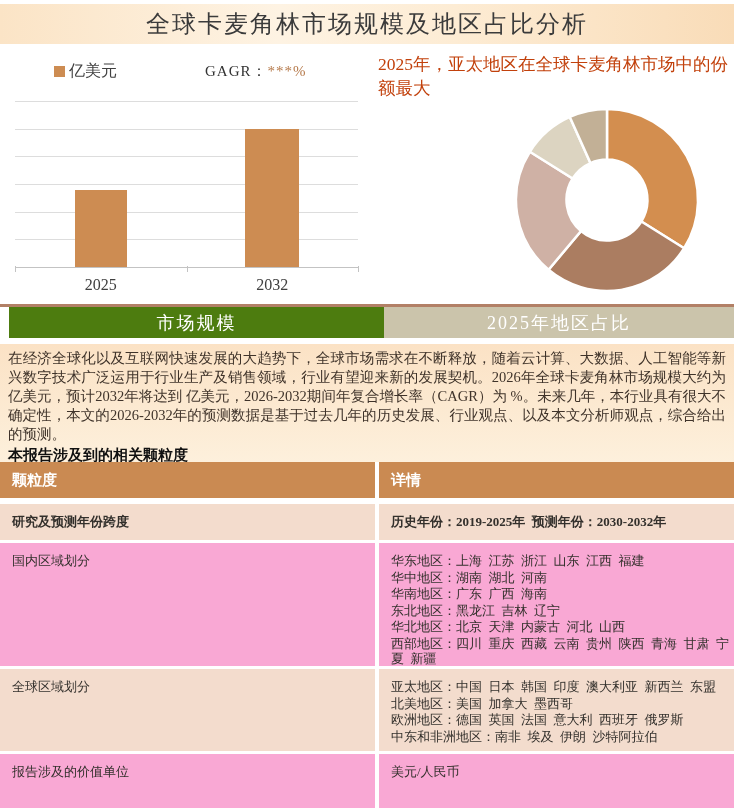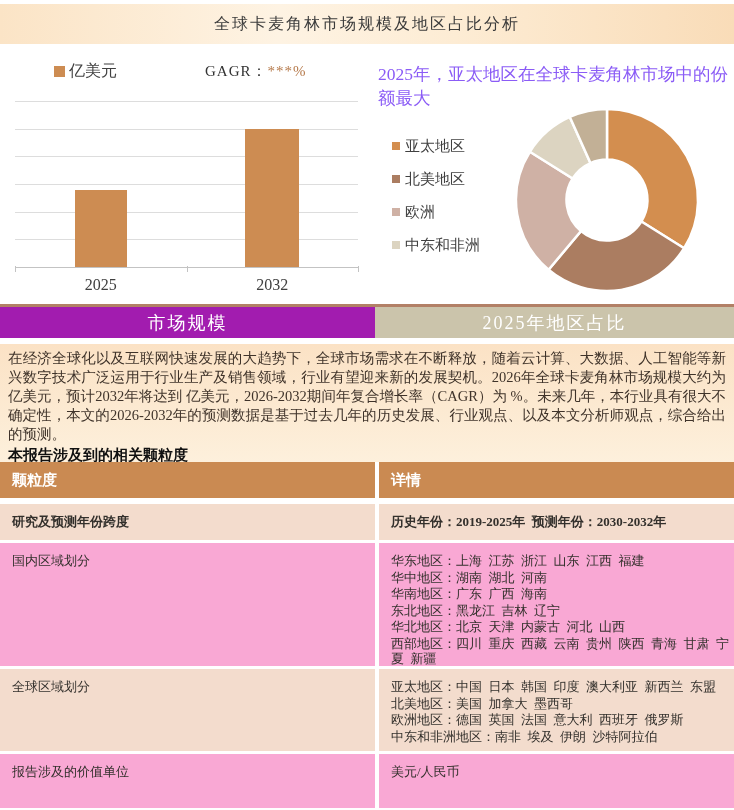--- a/index.html
+++ b/index.html
@@ -7,48 +7,48 @@
     position:relative; width:734px; height:810px; overflow:hidden;
     background:#ffffff;
     font-family:"Liberation Serif","DejaVu Serif",serif;
     color:#3c3c3c;
   }
   
   .banner {
     position:absolute; top:4px; left:0; width:734px; height:40px;
     background:linear-gradient(to right,#fbe4c6,#fef3e3 38%,#fdecd4 62%,#f9dcb8);
     display:flex; align-items:center; justify-content:center;
-    font-size:16px; letter-spacing:2px; color:#3b3b3b;
+    font-size:24px; letter-spacing:2px; color:#3b3b3b;
   }
   
   .bar-area { position:absolute; left:0; top:50px; width:370px; height:254px; }
   .unit-legend { position:absolute; left:54px; top:11px; display:flex; align-items:center; font-size:16px; color:#404040; }
   .unit-swatch { width:11px; height:11px; margin-right:4px; }
   .cagr { position:absolute; left:205px; top:12px; font-size:15px; letter-spacing:1px; color:#333; }
   .cagr-value { color:#b5794a; }
   .plot { position:absolute; left:15px; top:51px; width:343px; height:166px; }
   .gridline { position:absolute; left:0; right:0; height:1px; background:#dddddd; }
   .x-axis { position:absolute; left:0; right:0; bottom:-1px; height:1px; background:#c3c3c3; }
   .tick { position:absolute; top:165px; width:1px; height:6px; background:#c3c3c3; }
   .bar { position:absolute; bottom:0; }
   .x-label { position:absolute; top:226px; width:100px; text-align:center; font-size:16px; color:#404040; }
   
   .donut-area { position:absolute; left:370px; top:50px; width:364px; height:254px; }
-  .donut-title { position:absolute; left:8px; top:12px; width:352px; font-size:17.5px; line-height:24px; color:#8b5cf6; }
+  .donut-title { position:absolute; left:8px; top:2px; width:352px; font-size:17.5px; line-height:24px; color:#c2410c; }
   .donut-legend { position:absolute; left:22px; top:87px; width:92px; }
   .legend-item { display:flex; margin-bottom:14px; font-size:15px; line-height:19px; color:#404040; }
   .legend-swatch { flex:0 0 8px; width:8px; height:8px; margin:5px 5px 0 0; }
   .donut-svg { position:absolute; left:144px; top:57px; }
   
   .tabbar {
     position:absolute; left:0; top:304px; width:734px; height:34px;
     display:flex; border-top:3px solid #b28066; box-sizing:border-box;
   }
   .tab { display:flex; align-items:center; justify-content:center; font-size:18px; letter-spacing:2px; color:#ffffff; }
-  .tab-left  { width:375px; background:#a21caf; }
+  .tab-left  { width:375px; background:#4d7c0f;margin-left:9px; }
   .tab-right { flex:1; background:#cbc4ab; }
   
   .intro-box {
     position:absolute; left:0; top:344px; width:734px; height:118px; box-sizing:border-box;
     padding:5px 8px 0 8px; overflow:hidden;
     background:linear-gradient(#fbe2c5,#fdf0dc);
   }
   .intro-text { font-size:14.5px; line-height:19px; text-align:justify; color:#3f332a; }
   .table-heading {
     margin-top:2px; font-family:"Liberation Sans","DejaVu Sans",sans-serif;
@@ -98,38 +98,20 @@
         <div class="tick" style="left: 343px;"></div>
         <div class="bar" style="left: 59.75px; width: 52px; height: 77px; background: rgb(205, 140, 82);"></div>
         <div class="bar" style="left: 230.25px; width: 54px; height: 138px; background: rgb(205, 140, 82);"></div>
       </div>
   <div class="x-label" style="left: 50.75px;">2025</div>
       <div class="x-label" style="left: 222.25px;">2032</div>
     </div>
 
   <div class="donut-area">
     <div class="donut-title">2025年，亚太地区在全球卡麦角林市场中的份额最大</div>
-    <div class="donut-legend" id="donut-legend">
-        <div class="legend-item">
-          <span class="legend-swatch" style="background: rgb(211, 142, 79);"></span>
-          <span>亚太地区</span>
-        </div>
-        <div class="legend-item">
-          <span class="legend-swatch" style="background: rgb(171, 125, 97);"></span>
-          <span>北美地区</span>
-        </div>
-        <div class="legend-item">
-          <span class="legend-swatch" style="background: rgb(207, 177, 165);"></span>
-          <span>欧洲</span>
-        </div>
-        <div class="legend-item">
-          <span class="legend-swatch" style="background: rgb(220, 212, 193);"></span>
-          <span>中东和非洲</span>
-        </div>
-      </div>
     <svg class="donut-svg" id="donut-svg" width="186" height="186">
         <path d="M 93.00 2.00 A 91 91 0 0 1 170.14 141.28 L 127.33 114.49 A 40.5 40.5 0 0 0 93.00 52.50 Z" fill="#d38e4f" stroke="#ffffff" stroke-width="2.5"></path>
         <path d="M 170.14 141.28 A 91 91 0 0 1 34.56 162.75 L 66.99 124.04 A 40.5 40.5 0 0 0 127.33 114.49 Z" fill="#ab7d61" stroke="#ffffff" stroke-width="2.5"></path>
         <path d="M 34.56 162.75 A 91 91 0 0 1 15.86 44.72 L 58.67 71.51 A 40.5 40.5 0 0 0 66.99 124.04 Z" fill="#cfb1a5" stroke="#ffffff" stroke-width="2.5"></path>
         <path d="M 15.86 44.72 A 91 91 0 0 1 55.81 9.95 L 76.45 56.04 A 40.5 40.5 0 0 0 58.67 71.51 Z" fill="#dcd4c1" stroke="#ffffff" stroke-width="2.5"></path>
         <path d="M 55.81 9.95 A 91 91 0 0 1 93.00 2.00 L 93.00 52.50 A 40.5 40.5 0 0 0 76.45 56.04 Z" fill="#c2b096" stroke="#ffffff" stroke-width="2.5"></path>
       </svg>
   </div>
 
   <div class="tabbar">

